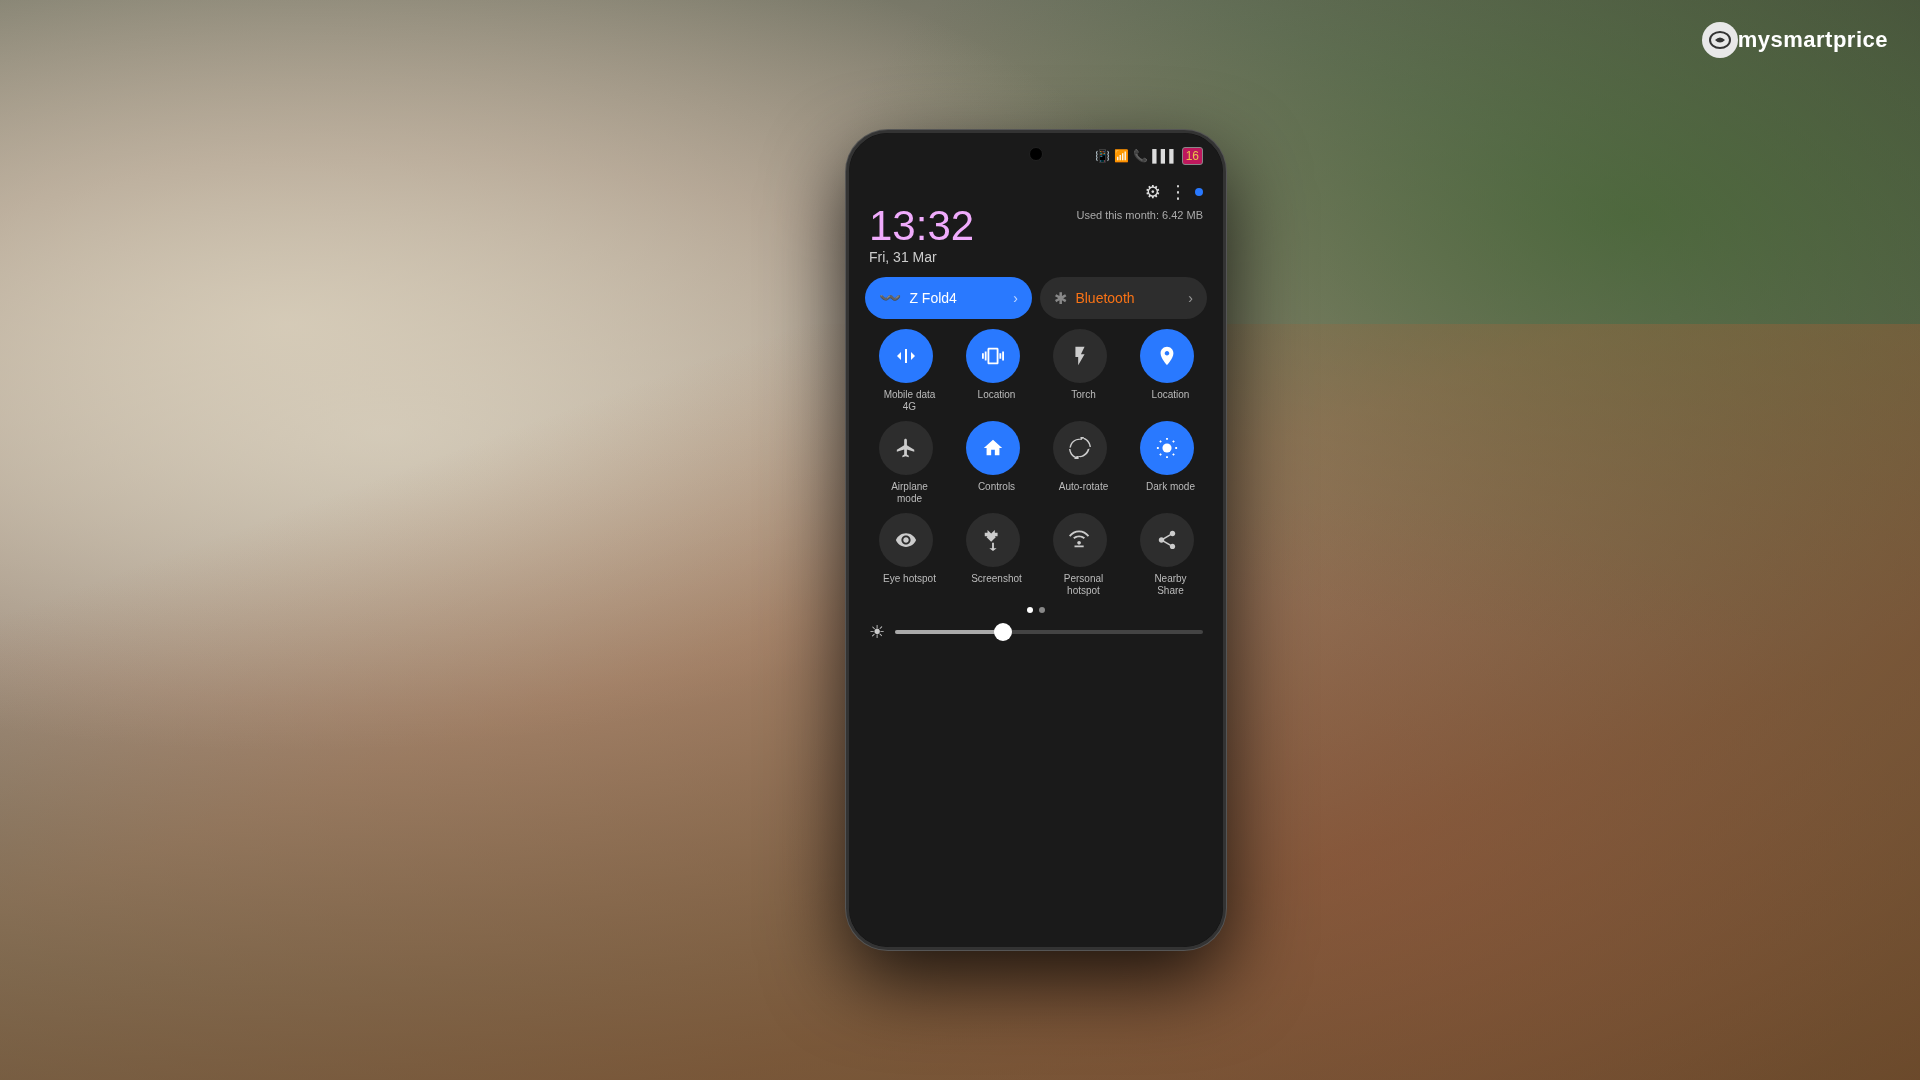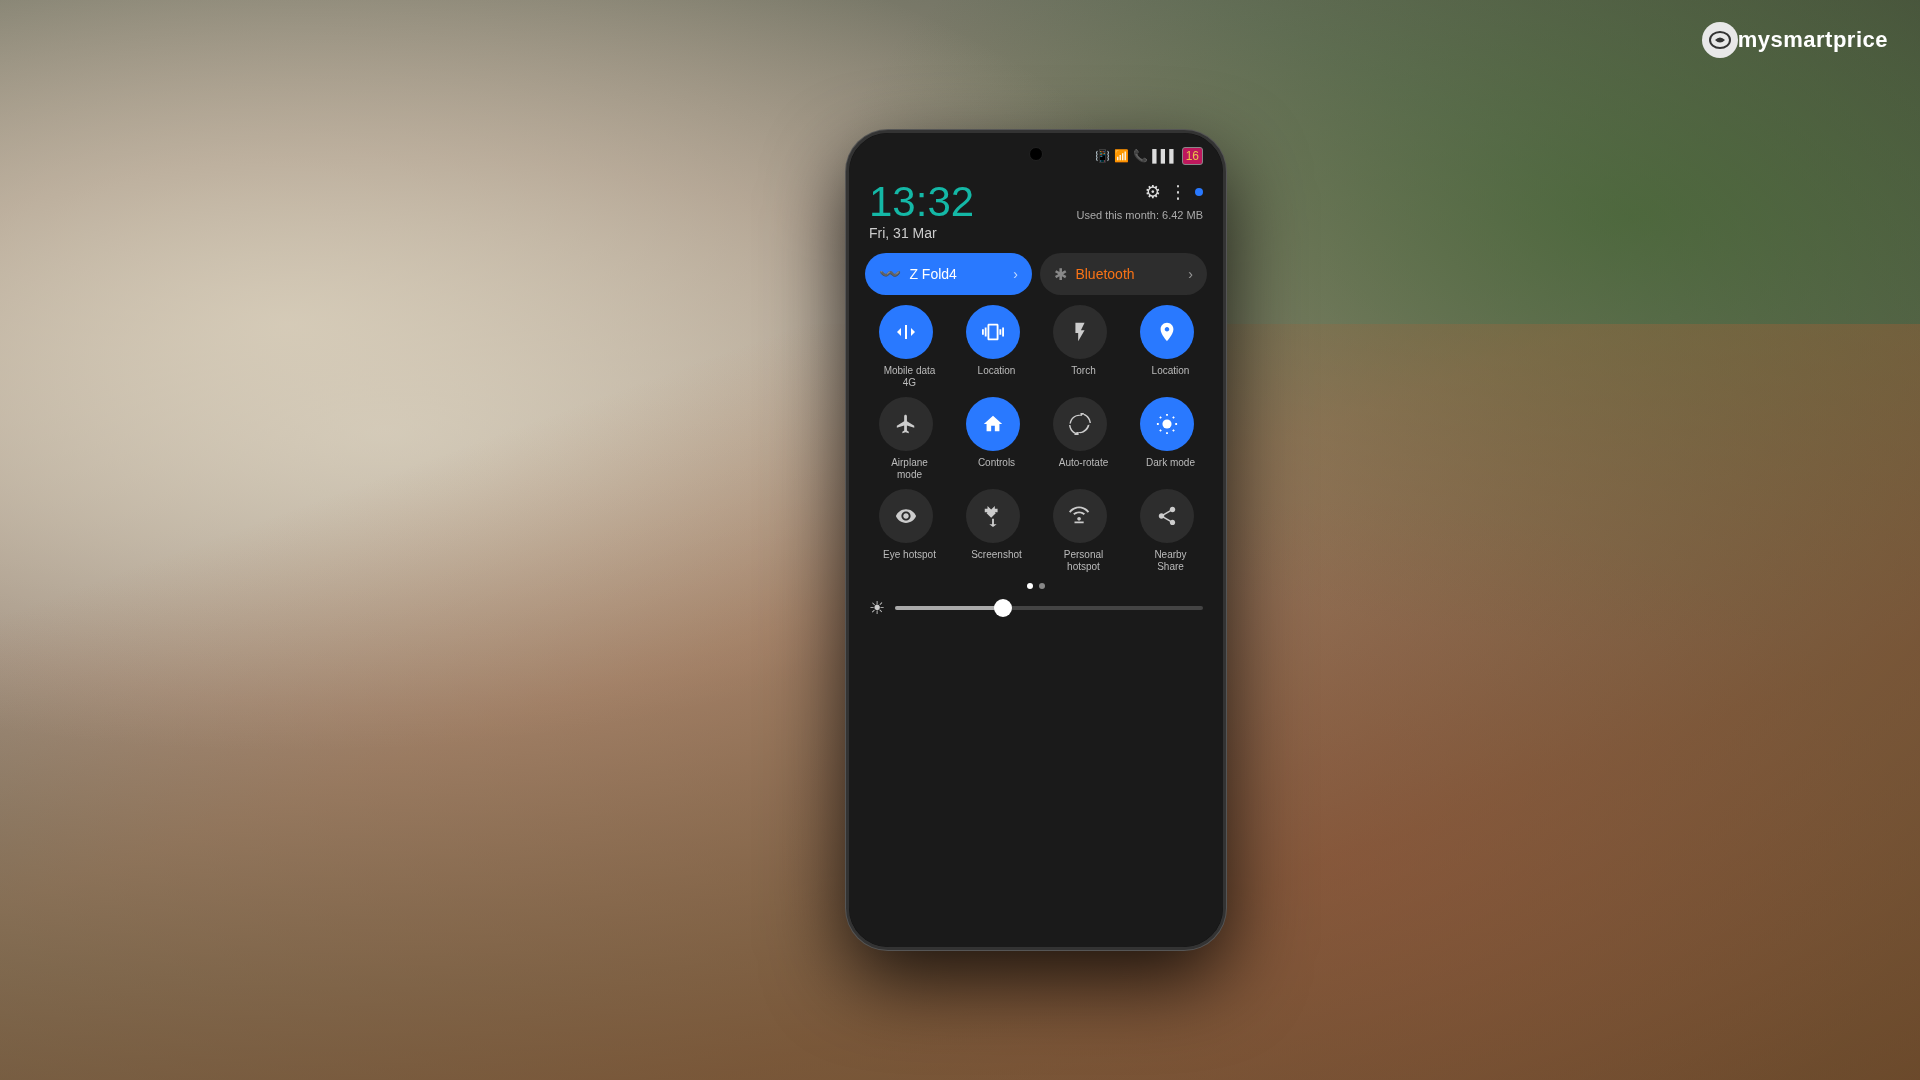--- a/index.html
+++ b/index.html
@@ -169,22 +169,23 @@
       padding: 0 4px;
     }
 
     .time-display {
       display: flex;
       flex-direction: column;
     }
     .time-text {
       font-size: 42px;
       font-weight: 200;
-      color: #14b8a6;
+      color: #f0abfc;
       line-height: 1;
+      margin-top: 24px;
     }
     .date-text {
       font-size: 14px;
       color: #ccc;
       margin-top: 2px;
     }
 
     .top-right-controls {
       display: flex;
       flex-direction: column;

